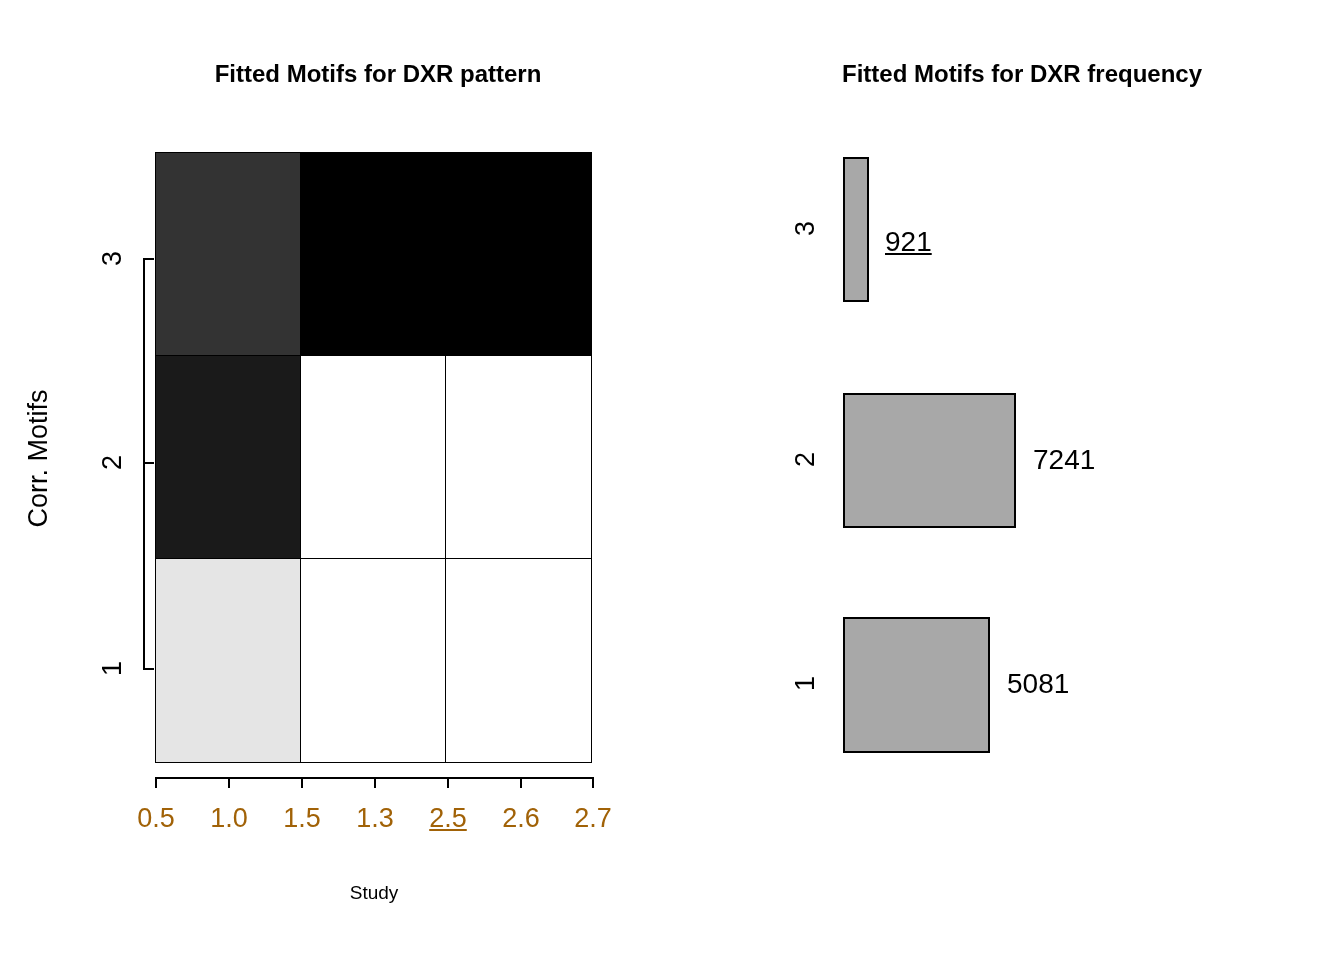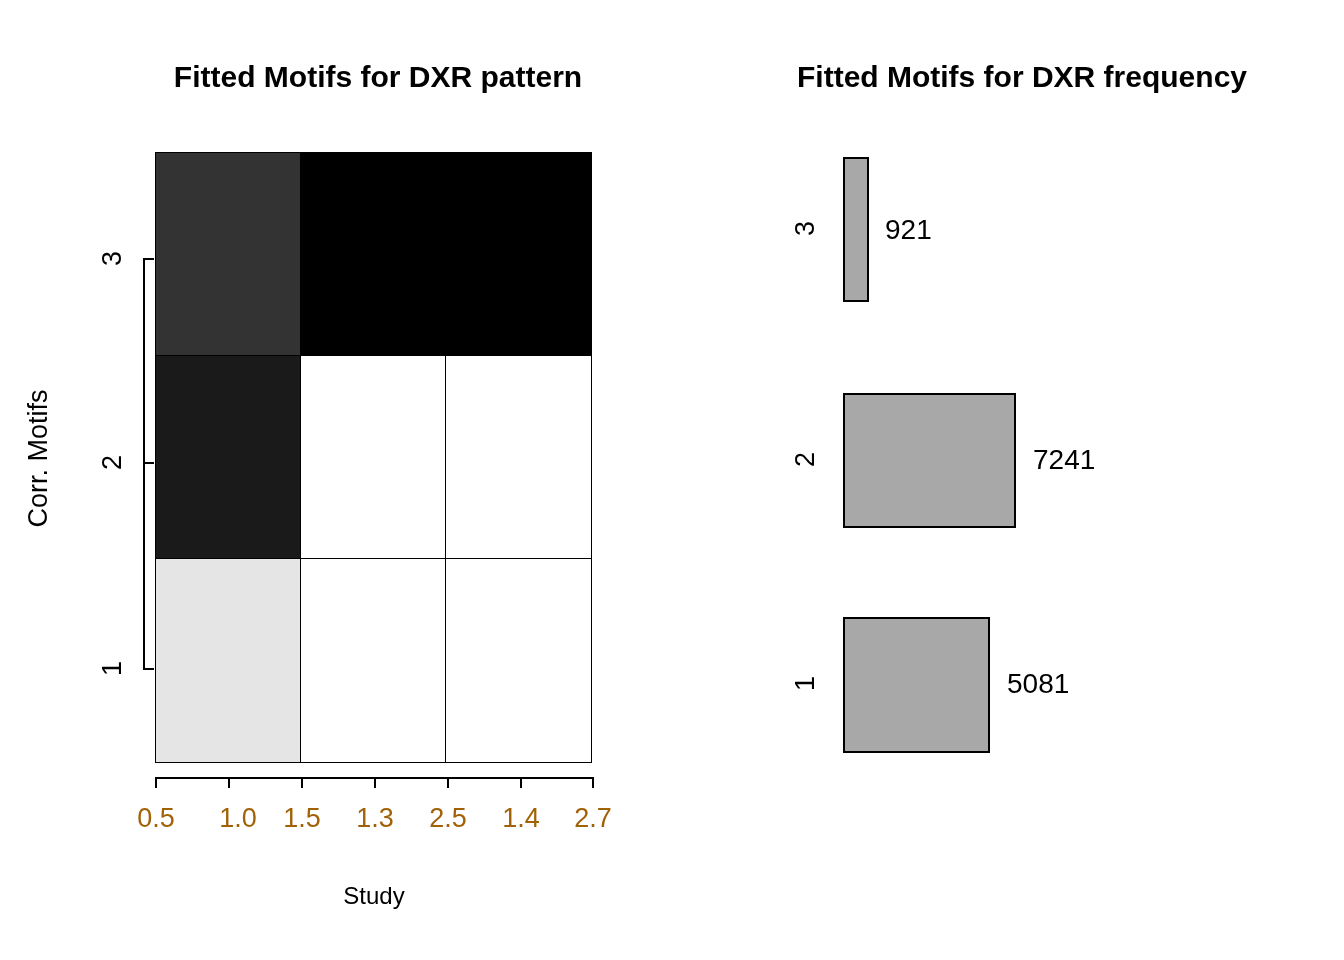--- a/index.html
+++ b/index.html
@@ -20,21 +20,21 @@
   .figure {
     position: absolute;
     left: 0; top: 0;
     width: 1344px;
     height: 960px;
   }
 
   
   .panel-title {
     position: absolute;
-    font-size: 30px;
+    font-size: 24px;
     font-weight: bold;
     white-space: nowrap;
     text-align: center;
     color: #000;
   }
   #title-left  { left: 0px;   top: 60px; width: 756px; }
   #title-right { left: 700px; top: 60px; width: 644px; }
 
   
   #panel-left { position: absolute; left: 0; top: 0; width: 700px; height: 960px; }
@@ -97,21 +97,21 @@
     position: absolute;
     font-size: 27px;
     color: #a16207;
     text-align: center;
     white-space: nowrap;
     width: 80px;
   }
 
   .axis-title-x {
     position: absolute;
-    font-size: 24px;
+    font-size: 19px;
     text-align: center;
     white-space: nowrap;
     color: #000;
   }
   .axis-title-y {
     position: absolute;
     font-size: 27px;
     white-space: nowrap;
     color: #000;
     transform: rotate(-90deg);
@@ -181,38 +181,38 @@
 
     <div class="tick-h" style="left:155px; top:777px;"></div>
     <div class="tick-h" style="left:228px; top:777px;"></div>
     <div class="tick-h" style="left:301px; top:777px;"></div>
     <div class="tick-h" style="left:374px; top:777px;"></div>
     <div class="tick-h" style="left:447px; top:777px;"></div>
     <div class="tick-h" style="left:520px; top:777px;"></div>
     <div class="tick-h" style="left:592px; top:777px;"></div>
 
     <div class="xtick-label" style="left:116px; top:803px;">0.5</div>
-    <div class="xtick-label" style="left:198px; top:803px;">1.0</div>
+    <div class="xtick-label" style="left:189px; top:803px;">1.0</div>
     <div class="xtick-label" style="left:262px; top:803px;">1.5</div>
     <div class="xtick-label" style="left:335px; top:803px;">1.3</div>
-    <div class="xtick-label" style="left:408px; top:803px;">2.5</div>
-    <div class="xtick-label" style="left:481px; top:803px;">1.4</div>
+    <div class="xtick-label" style="left:408px; top:803px;text-decoration:underline;">2.5</div>
+    <div class="xtick-label" style="left:481px; top:803px;">2.6</div>
     <div class="xtick-label" style="left:553px; top:803px;">2.7</div>
 
     <div class="axis-title-x" style="left:274px; top:882px; width:200px;">Study</div>
 
     <div class="axis-title-y" style="left:-62px; top:443px; width:200px;">Corr. Motifs</div>
   </div>
 
   <div id="panel-right">
 
     <div class="panel-title" id="title-right" style="left:0px; top:60px; width:644px;">Fitted Motifs for DXR frequency</div>
 
     <div class="bar" style="left:143px; top:157px; width:26px; height:145px;"></div>
-    <div class="bar-value" style="left:185px; top:214px;">921</div>
+    <div class="bar-value" style="left:185px; top:226px;text-decoration:underline;">921</div>
     <div class="bar-cat-label" style="left:85px; top:213px; width:40px;">3</div>
 
     <div class="bar" style="left:143px; top:393px; width:173px; height:135px;"></div>
     <div class="bar-value" style="left:333px; top:444px;">7241</div>
     <div class="bar-cat-label" style="left:85px; top:444px; width:40px;">2</div>
 
     <div class="bar" style="left:143px; top:617px; width:147px; height:136px;"></div>
     <div class="bar-value" style="left:307px; top:668px;">5081</div>
     <div class="bar-cat-label" style="left:85px; top:668px; width:40px;">1</div>
 

